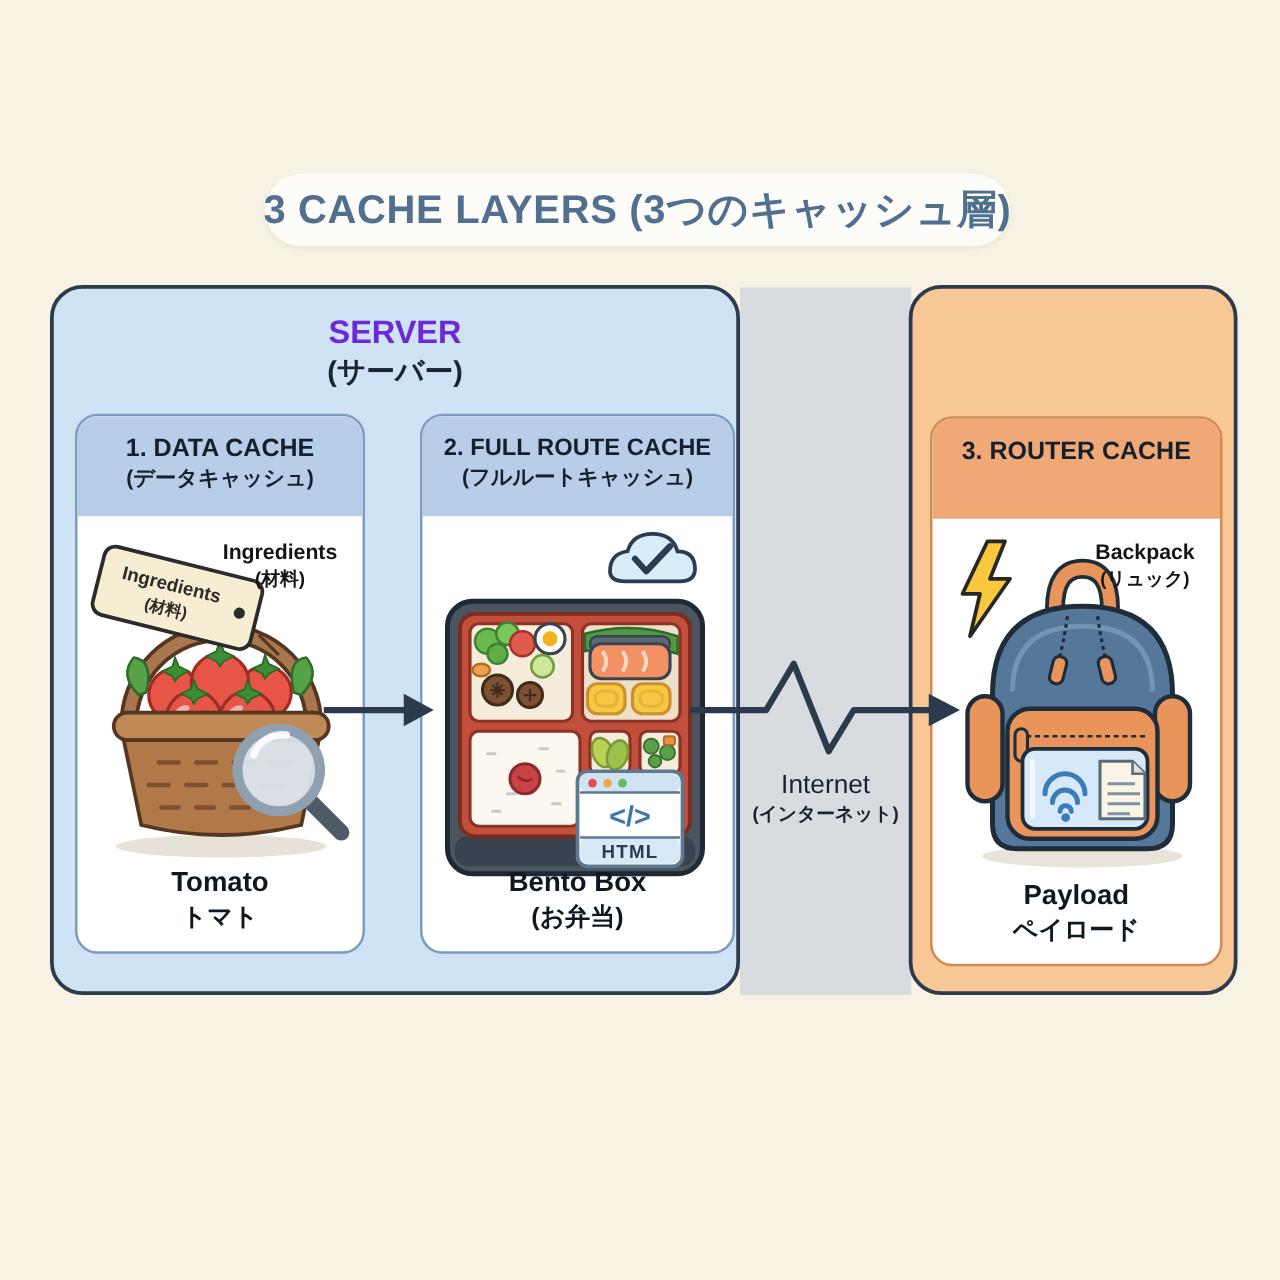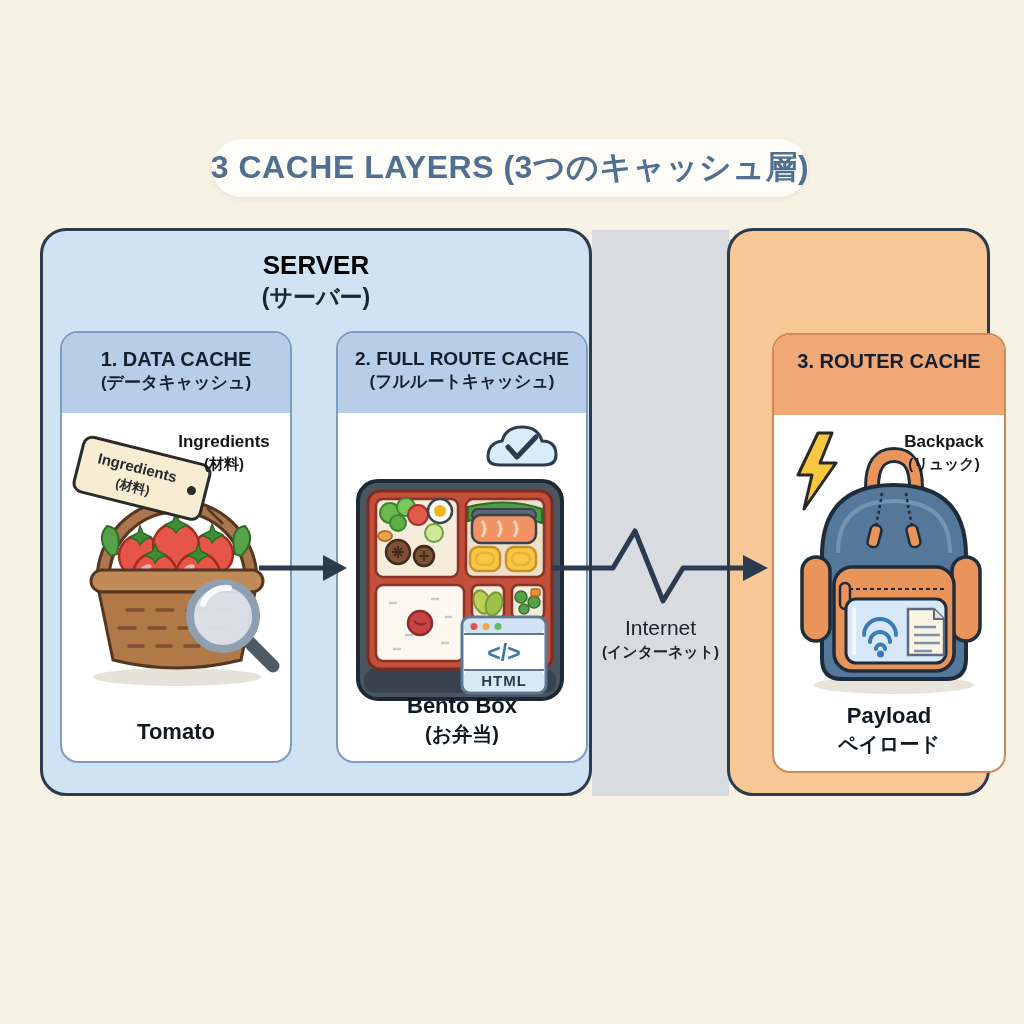--- a/index.html
+++ b/index.html
@@ -33,34 +33,34 @@
   
   .server-box {
     position:absolute; left:40px; top:228px; width:552px; height:568px;
     background:#cfe3f5; border:3.5px solid #2c3a4e; border-radius:26px;
   }
   .client-box {
     position:absolute; left:727px; top:228px; width:263px; height:568px;
     background:#f7c795; border:3.5px solid #2c3a4e; border-radius:26px;
   }
   .box-title { position:absolute; top:18px; left:0; right:0; text-align:center; line-height:1.3; }
-  .box-title .t1 { font-size:26px; font-weight:bold; color:#000000; }
+  .box-title .t1 { font-size:26px; font-weight:bold; color:#6d28d9; }
   .box-title .t2 { font-size:23px; font-weight:bold; color:#1a2533; }
   .client-box .box-title .t1 { font-size:23px; }
   .client-box .box-title .t2 { font-size:20px; }
 
   
   .card {
     position:absolute; background:#ffffff; overflow:hidden; border-radius:18px;
   }
   .card.blue  { border:2.5px solid #7e9cc0; }
   .card.orange{ border:2.5px solid #cf8a58; }
   .card1 { left:17px;  top:100px; width:232px; height:432px; }
   .card2 { left:293px; top:100px; width:252px; height:432px; }
-  .card3 { left:14px;  top:102px; width:234px; height:440px;margin-left:28px; }
+  .card3 { left:14px;  top:102px; width:234px; height:440px; }
   .card-header {
     height:80px; text-align:center; padding-top:13px; line-height:1.32;
   }
   .card-header.blue   { background:#b7cde8; }
   .card-header.orange { background:#f0a877; }
   .card-header .h1 { font-size:20px; font-weight:bold; color:#15202e; }
   .card-header .h2 { font-size:17px; font-weight:bold; color:#15202e; }
   .card2 .card-header .h1 { font-size:19px; }
 
   .annotation {
@@ -167,20 +167,21 @@
         <g transform="translate(12,8) rotate(14 64 42)">
           <rect x="0" y="14" width="130" height="56" rx="9" fill="#f7edd2" stroke="#2b2b2b" stroke-width="3"></rect>
           <circle cx="116" cy="42" r="4.5" fill="#2b2b2b"></circle>
           <text x="58" y="38" text-anchor="middle" font-size="15" font-weight="bold" fill="#2b2b2b">Ingredients</text>
           <text x="58" y="57" text-anchor="middle" font-size="13" font-weight="bold" fill="#2b2b2b">(材料)</text>
         </g>
       </svg>
 
       <div class="caption">
         <div class="c1">Tomato</div>
+        <div class="c2">トマト</div>
       </div>
     </div>
 
     <div class="card blue card2">
       <div class="card-header blue">
         <div class="h1">2. FULL ROUTE CACHE</div>
         <div class="h2">(フルルートキャッシュ)</div>
       </div>
 
       <svg class="illustration illus-bento" width="216" height="292" viewBox="0 0 216 292">

